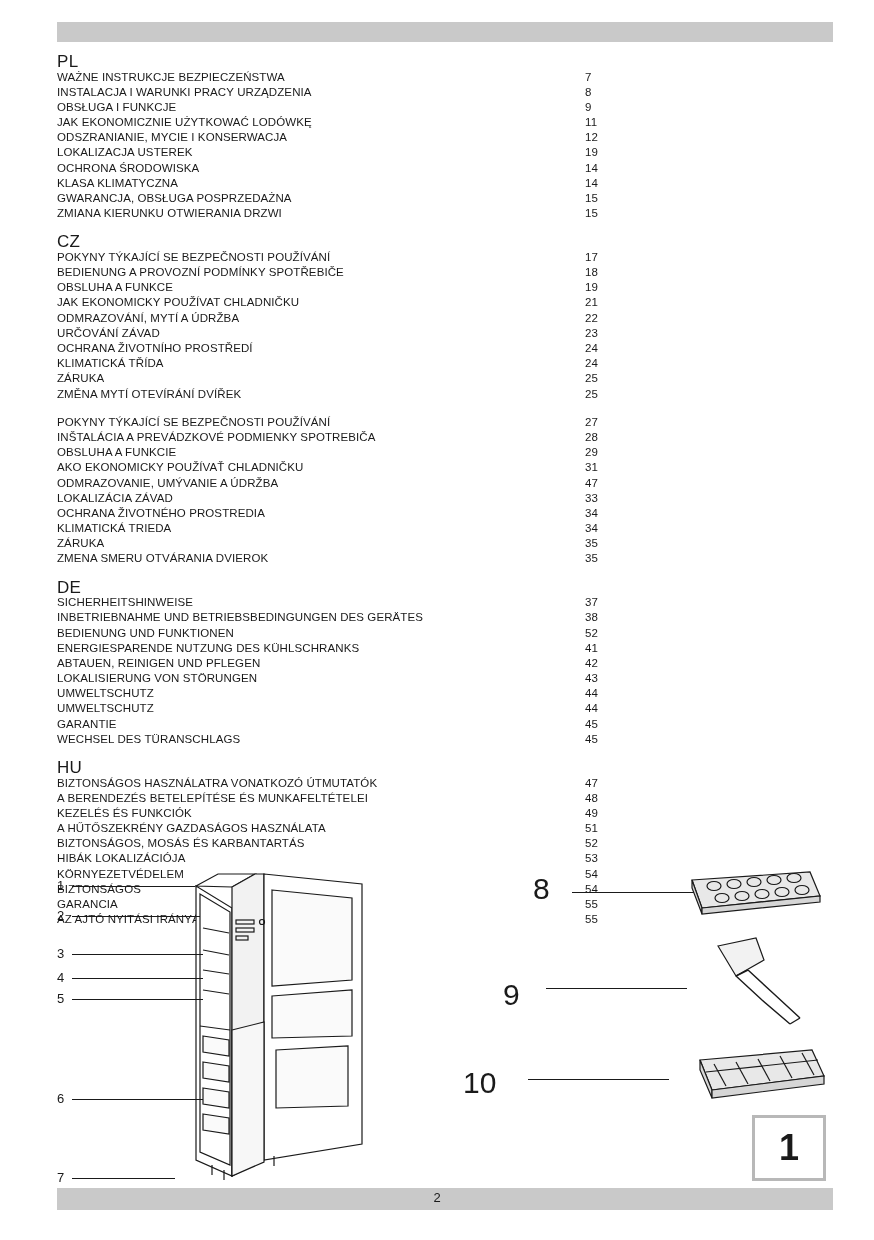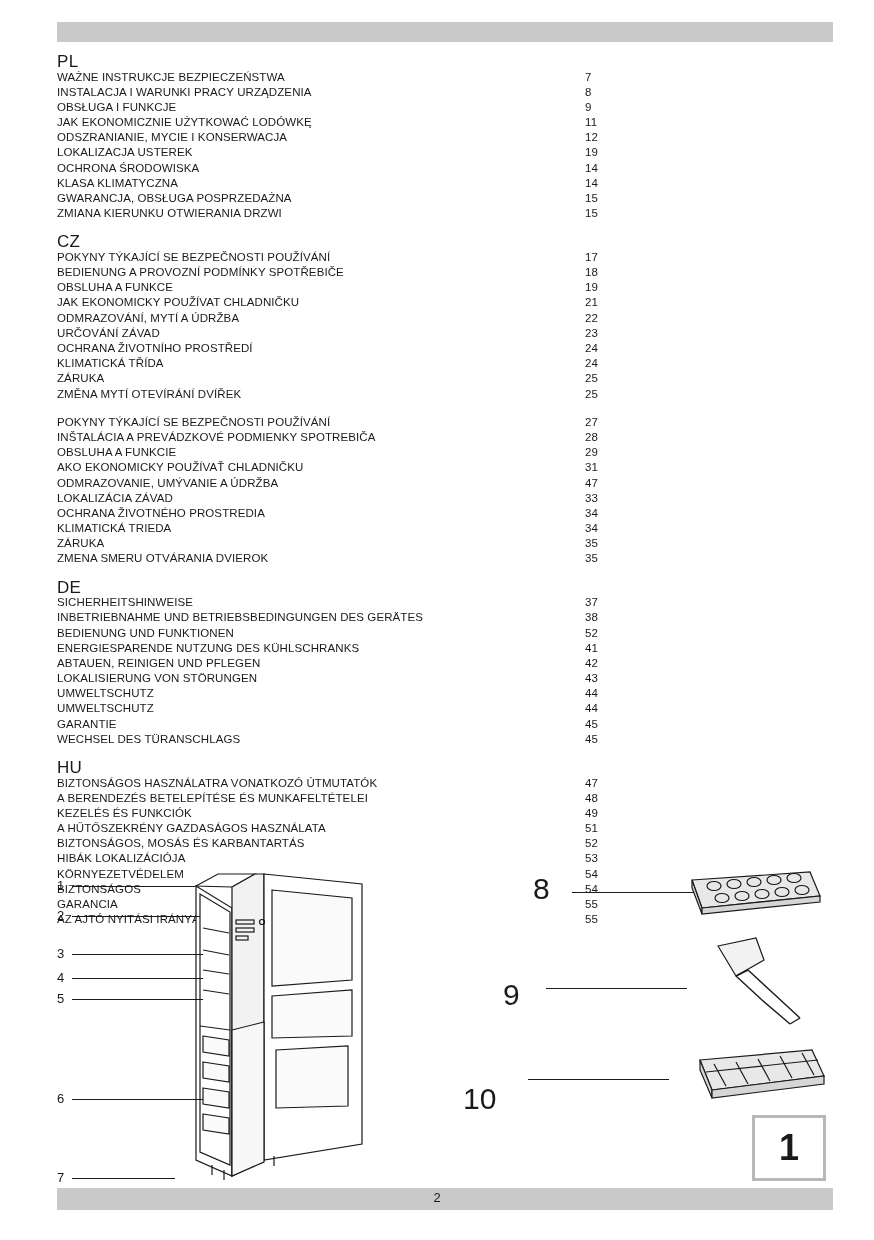--- a/index.html
+++ b/index.html
@@ -285,21 +285,21 @@
     <div class="callout-line" style="left:72px; top:318px; width:102px;"></div>
     <div class="callout-line" style="left:174px; top:318px; width:1px; height:1px;"></div>
 
     
     <div class="big-num" style="left:533px; top:12px;">8</div>
     <div class="callout-line" style="left:572px; top:32px; width:122px;"></div>
 
     <div class="big-num" style="left:503px; top:118px;">9</div>
     <div class="callout-line" style="left:546px; top:128px; width:141px;"></div>
 
-    <div class="big-num" style="left:463px; top:222px;">10</div>
+    <div class="big-num" style="left:463px; top:206px;">10</div>
     <div class="callout-line" style="left:528px; top:219px; width:141px;"></div>
 
   </div>
 
   <div class="badge">1</div>
 
   <div class="bottom-bar"></div>
   <div class="page-number">2</div>
 
 </div>

